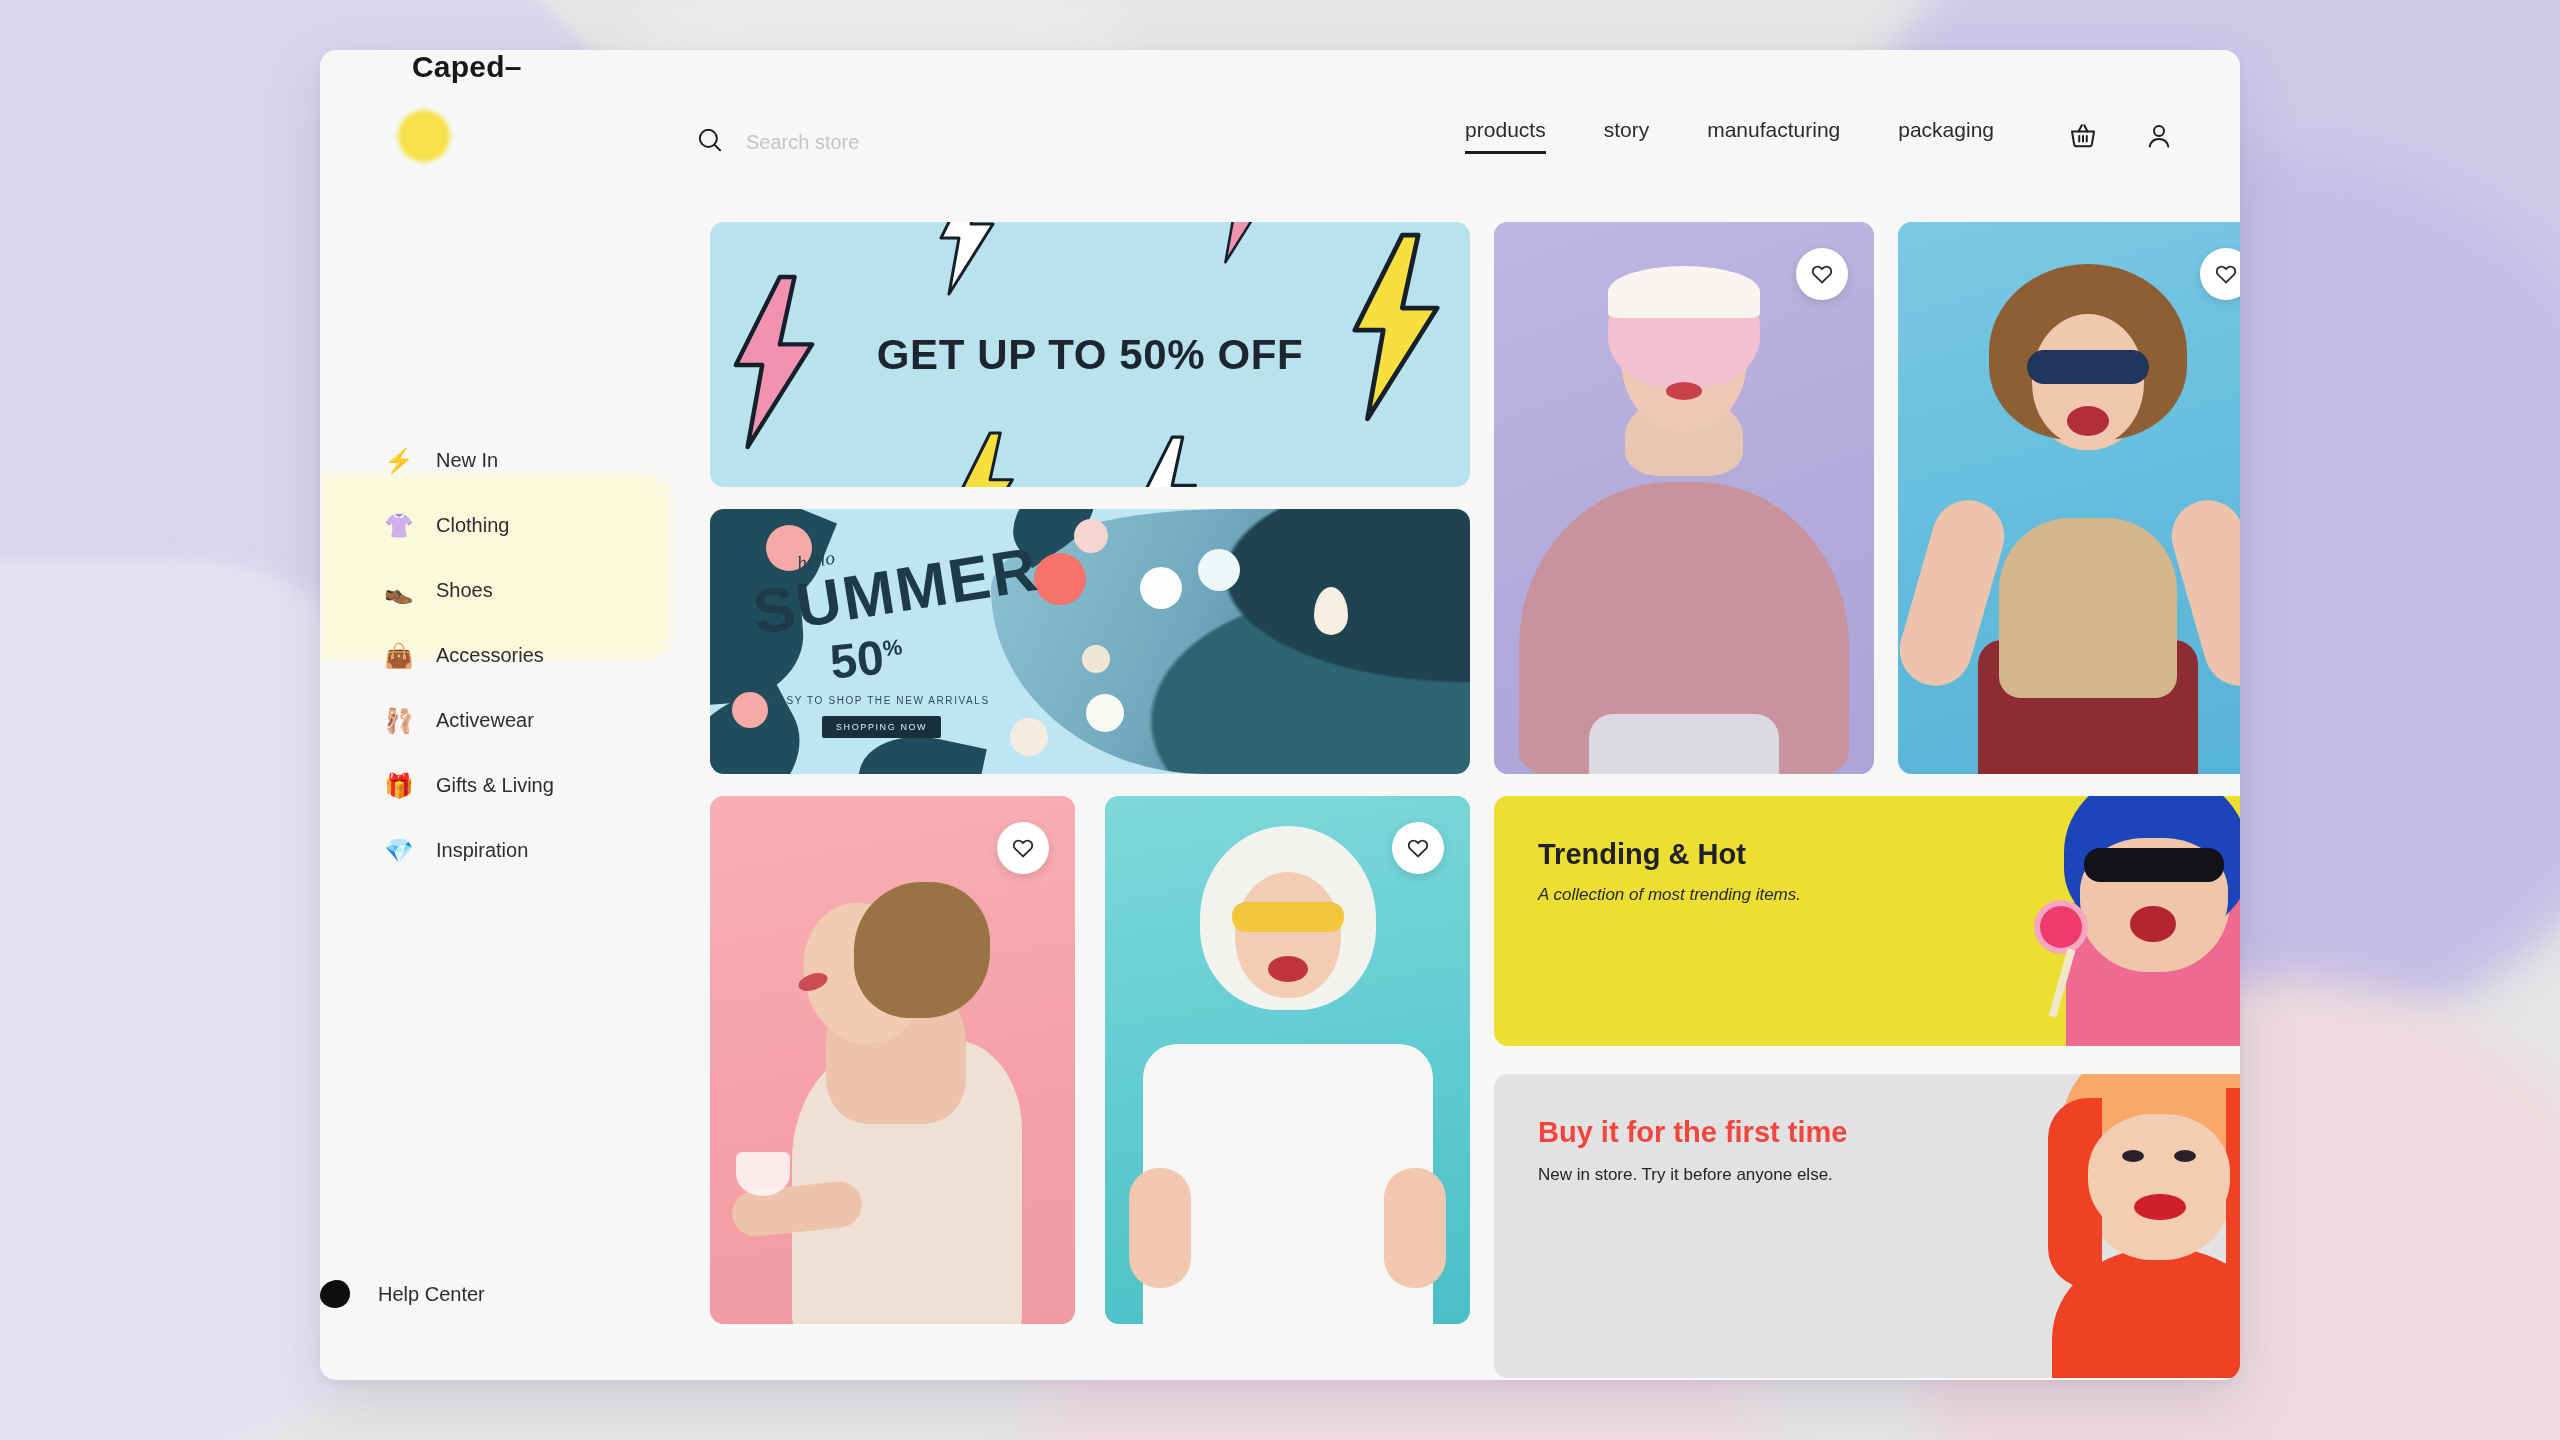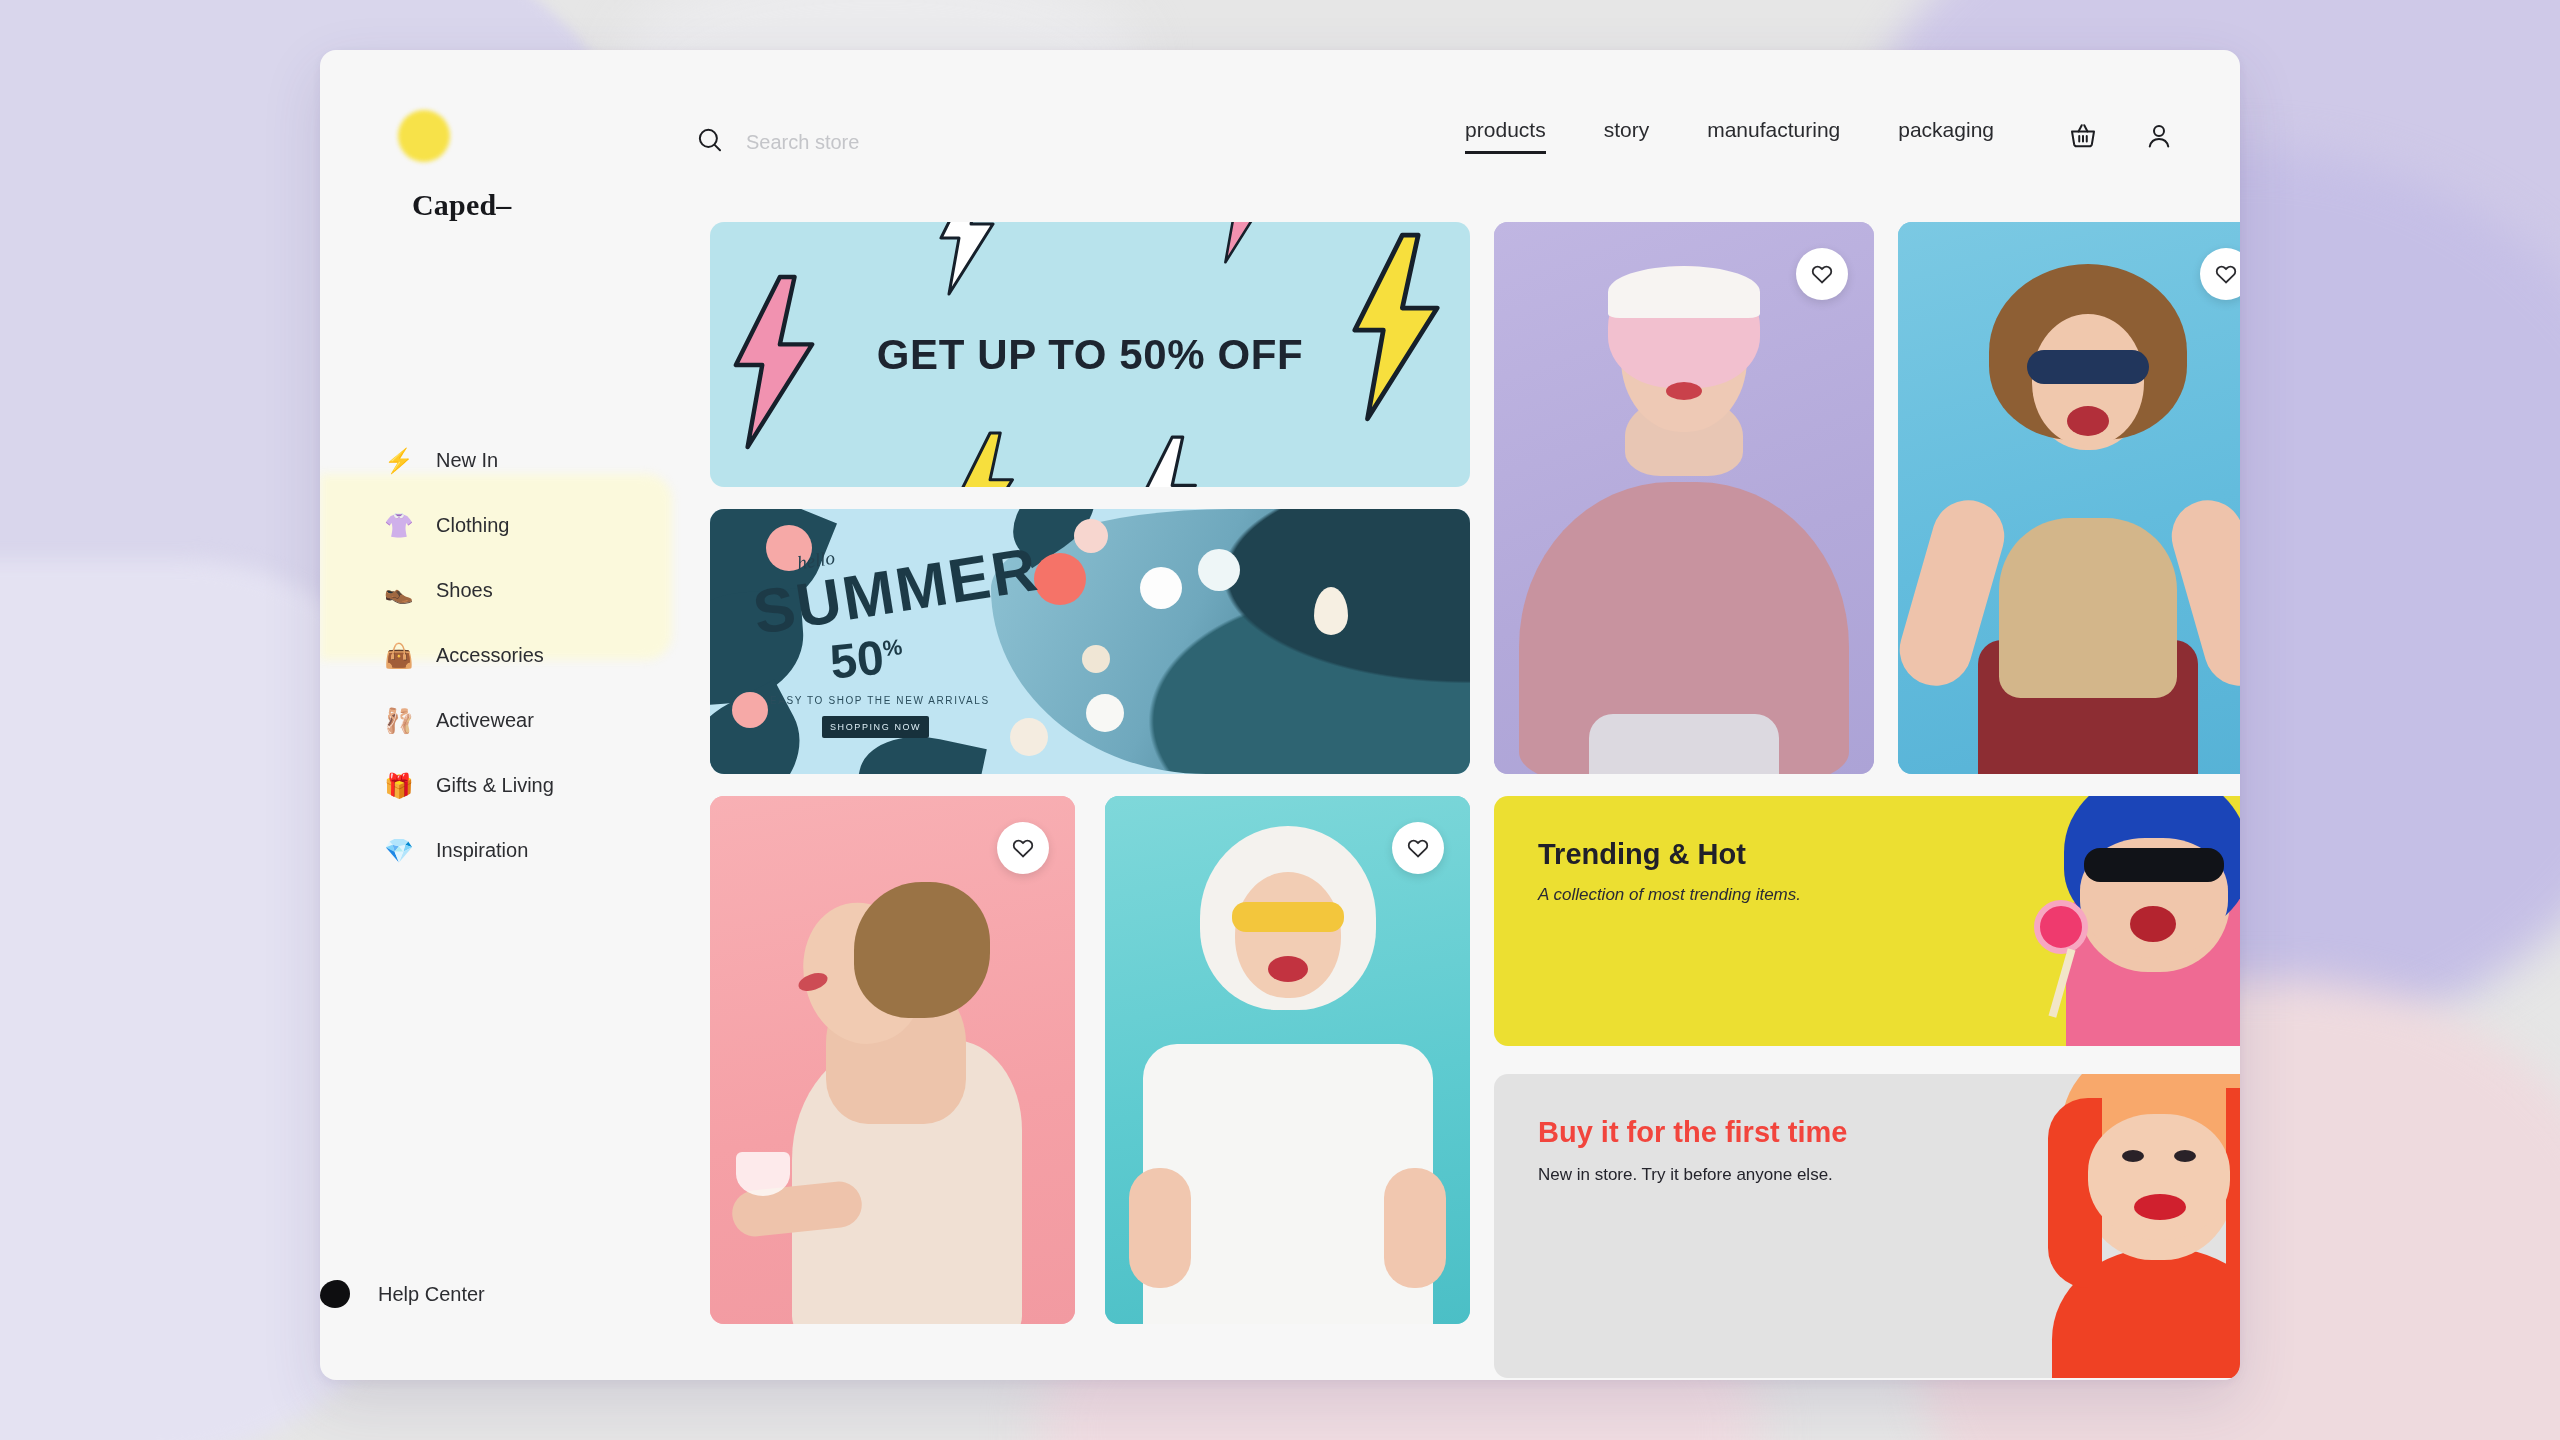--- a/index.html
+++ b/index.html
@@ -39,24 +39,23 @@
   
   .header {
     height: 172px;
     display: flex; align-items: center;
     padding: 0 66px 0 66px;
     flex: none;
   }
   .logo-wrap {
     position: relative;
     width: 250px; flex: none;
-    display: flex; align-items: flex-end;
+    display: flex; align-items: flex-start;
     height: 100%;
     padding-left: 18px;
-    font-family: Liberation Serif, serif;
   }
   .logo-dot {
     position: absolute;
     left: 12px; top: 50%;
     transform: translateY(-50%);
     width: 52px; height: 52px;
     border-radius: 50%;
     background: #f7e249;
     filter: blur(2px);
   }
@@ -218,21 +217,21 @@
   }
   .summer-fifty sup { font-size: 22px; }
   .summer-sub {
     font-size: 10px; letter-spacing: 1.6px; color: #2a4d5c;
     transform: translateX(18px); margin-top: 12px;
   }
   .summer-btn {
     display: inline-block; margin-top: 10px; transform: translateX(70px);
     background: #17313c; color: #ddeef5;
     font-size: 9px; letter-spacing: 1.6px;
-    padding: 6px 8px; border-radius: 2px;
+    padding: 6px 14px; border-radius: 2px;
   }
   .floatie { position: absolute; border-radius: 50%; }
 
   
   .photo { position: relative; }
   .ph-bg { position: absolute; inset: 0; }
   .fav {
     position: absolute; top: 26px; right: 26px;
     width: 52px; height: 52px; border-radius: 50%;
     background: #fff;

